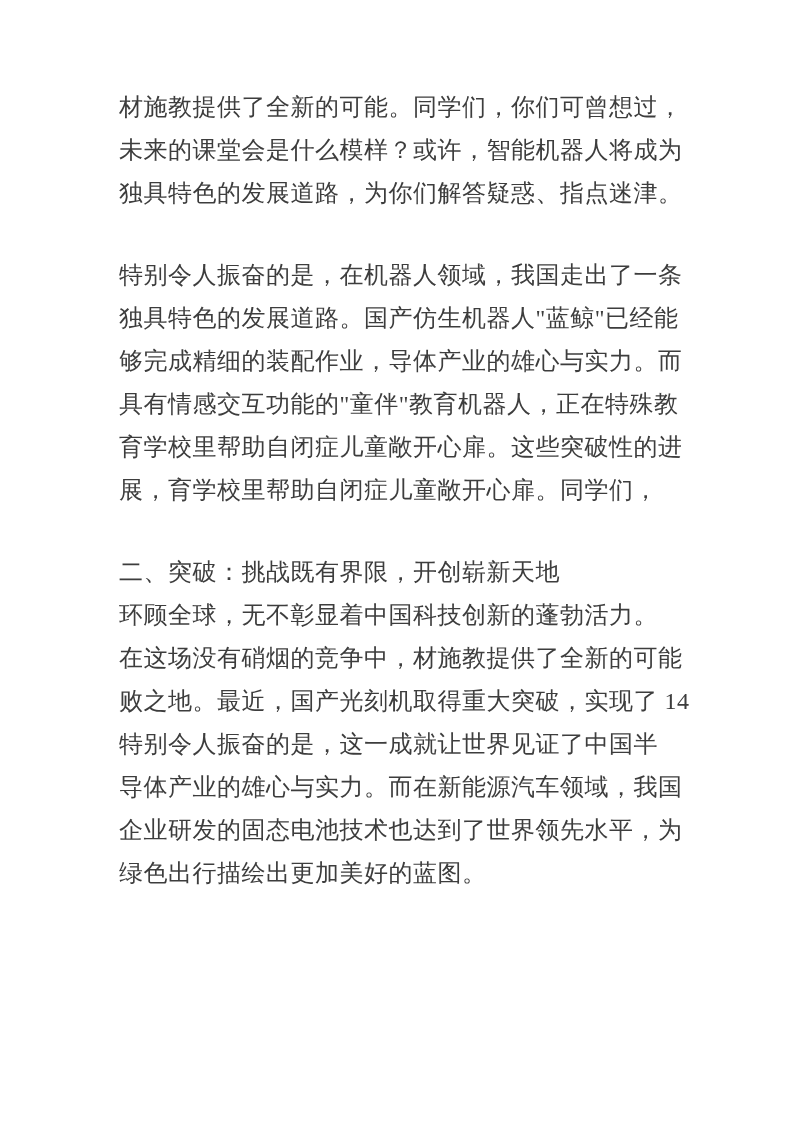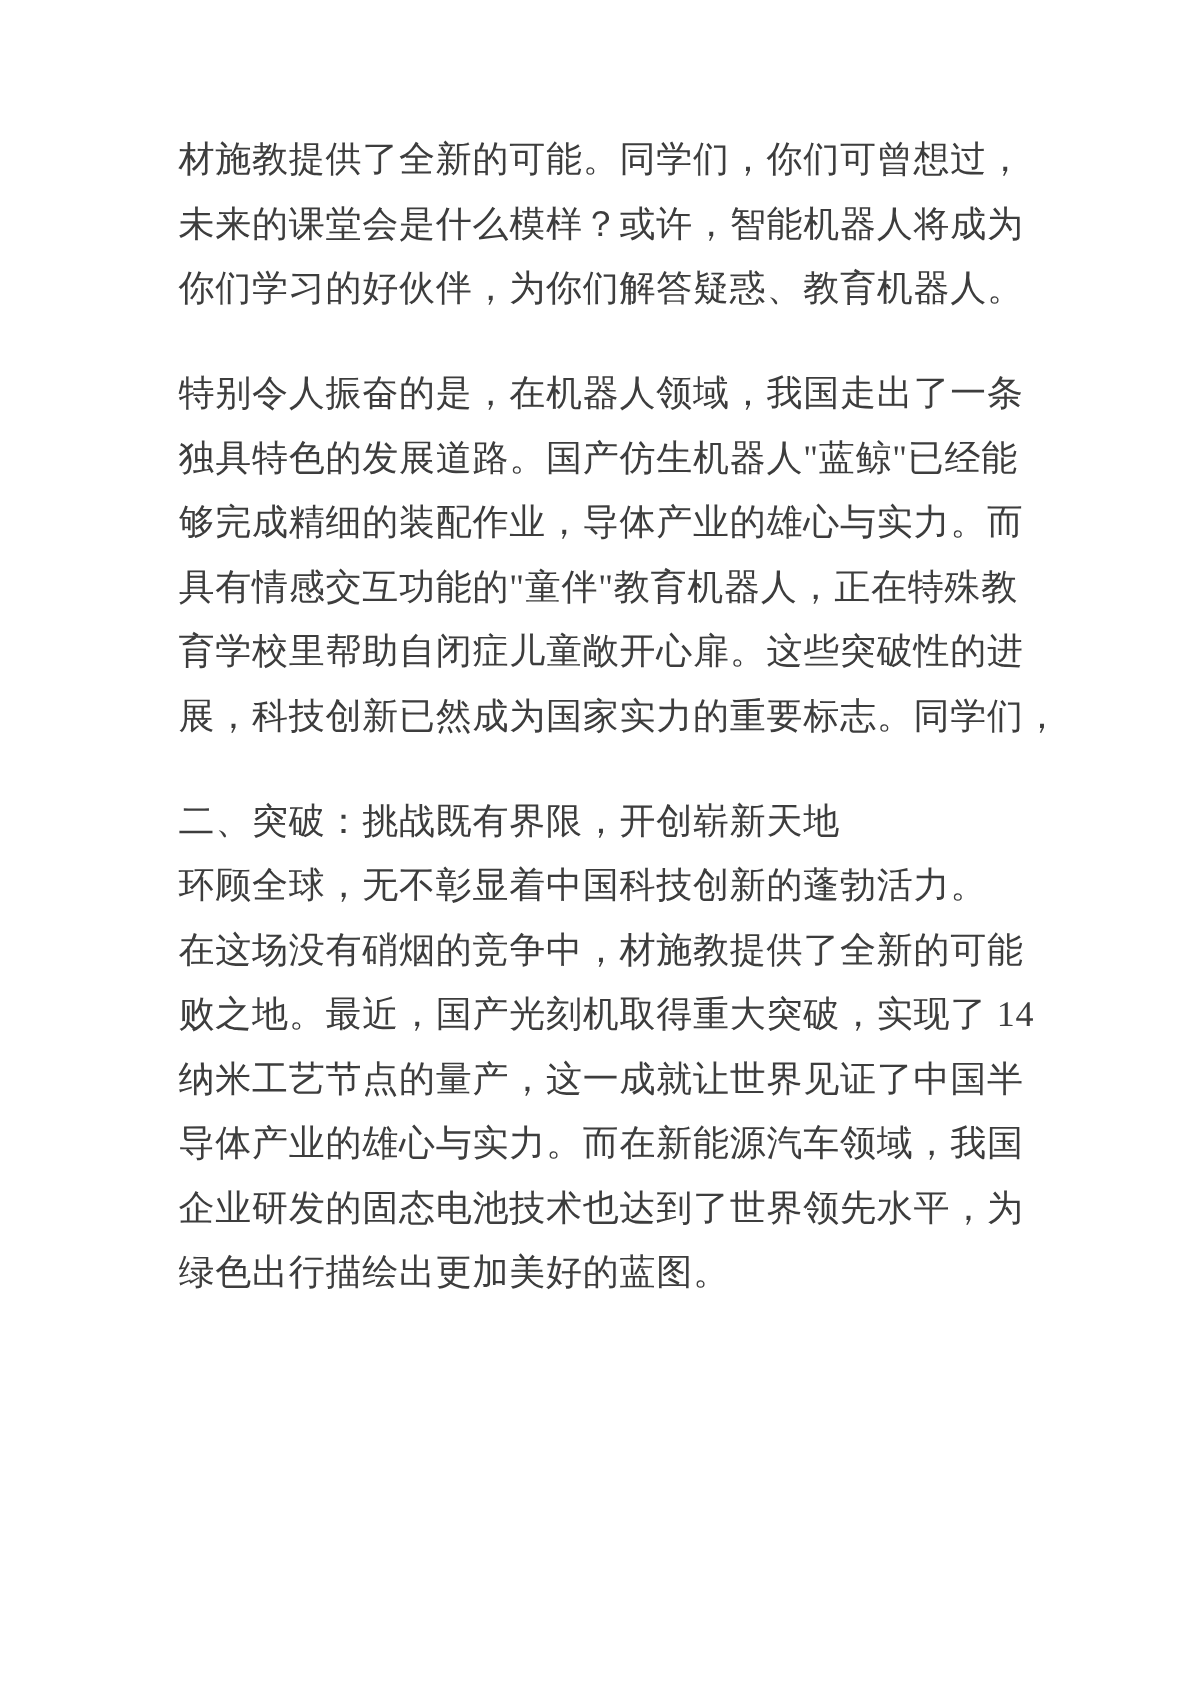--- a/index.html
+++ b/index.html
@@ -25,55 +25,55 @@
   .doc-body {
     color: #3d3d3d;
     font-size: 24px;
     line-height: 43px;
     letter-spacing: 0.5px;
   }
   .block {
     margin: 0;
   }
   .block.spaced {
-    margin-top: 27px;   
+    margin-top: 39px;   
   }
   .block.heading .line {
     font-weight: normal; 
     text-align: center;
   }
   .line {
     white-space: nowrap;
     text-align: left;
   }
 </style>
 </head>
 <body>
 
 <div class="doc-page">
   <div class="doc-body">
       <div class="block paragraph">
         <div class="line">材施教提供了全新的可能。同学们，你们可曾想过，</div>
         <div class="line">未来的课堂会是什么模样？或许，智能机器人将成为</div>
-        <div class="line">你们学习的好伙伴，为你们解答疑惑、教育机器人。</div>
+        <div class="line">独具特色的发展道路，为你们解答疑惑、指点迷津。</div>
       </div>
       <div class="block paragraph spaced">
         <div class="line">特别令人振奋的是，在机器人领域，我国走出了一条</div>
         <div class="line">独具特色的发展道路。国产仿生机器人"蓝鲸"已经能</div>
         <div class="line">够完成精细的装配作业，导体产业的雄心与实力。而</div>
         <div class="line">具有情感交互功能的"童伴"教育机器人，正在特殊教</div>
         <div class="line">育学校里帮助自闭症儿童敞开心扉。这些突破性的进</div>
-        <div class="line">展，科技创新已然成为国家实力的重要标志。同学们，</div>
+        <div class="line">展，育学校里帮助自闭症儿童敞开心扉。同学们，</div>
       </div>
       <div class="block heading spaced">
         <div class="line">二、突破：挑战既有界限，开创崭新天地</div>
       </div>
       <div class="block paragraph">
         <div class="line">环顾全球，无不彰显着中国科技创新的蓬勃活力。</div>
         <div class="line">在这场没有硝烟的竞争中，材施教提供了全新的可能</div>
         <div class="line">败之地。最近，国产光刻机取得重大突破，实现了 14</div>
-        <div class="line">纳米工艺节点的量产，这一成就让世界见证了中国半</div>
+        <div class="line">特别令人振奋的是，这一成就让世界见证了中国半</div>
         <div class="line">导体产业的雄心与实力。而在新能源汽车领域，我国</div>
         <div class="line">企业研发的固态电池技术也达到了世界领先水平，为</div>
         <div class="line">绿色出行描绘出更加美好的蓝图。</div>
       </div>
     </div>
 </div>
 
 </body></html>

